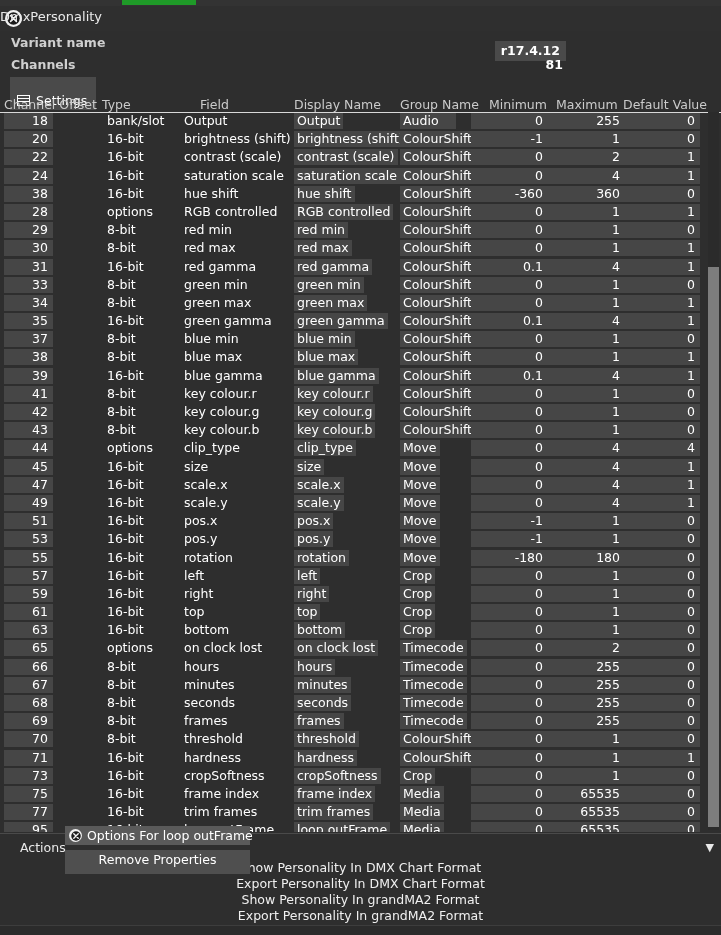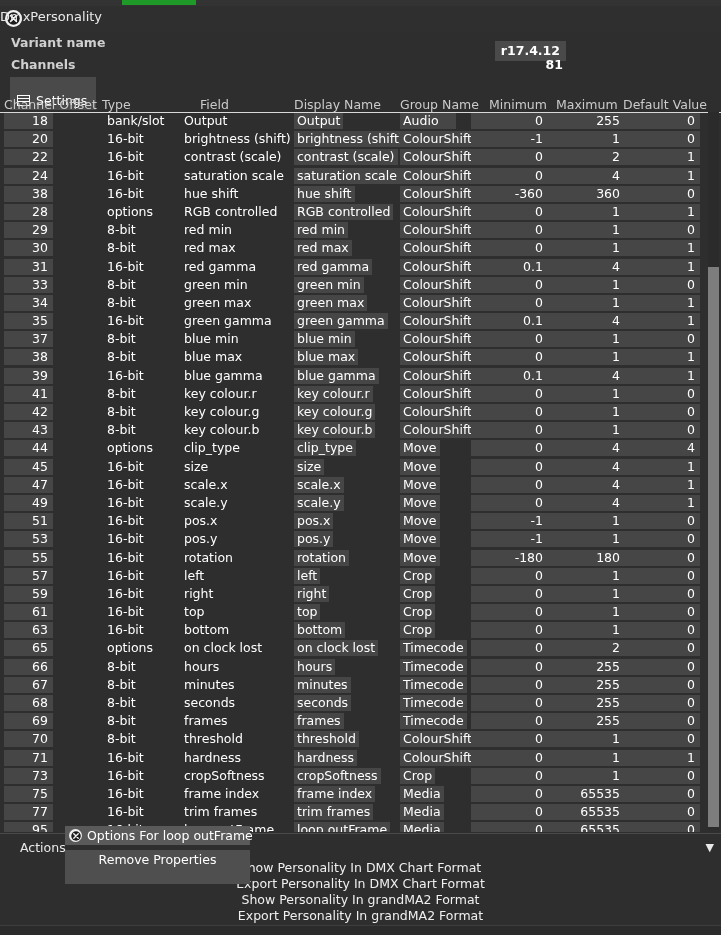--- a/index.html
+++ b/index.html
@@ -263,21 +263,21 @@
     width: 13px; height: 13px;
     border-radius: 50%;
     background: #f2f2f2;
     display: flex;
     align-items: center;
     justify-content: center;
     cursor: pointer;
   }
   .popup .pitem {
     margin-top: 5px;
-    height: 34px;
+    height: 24px;
     background: #4f4f4f;
     color: #ffffff;
     font-size: 12.5px;
     line-height: 19px;
     text-align: center;
     cursor: pointer;
   }
 </style>
 </head>
 <body>

